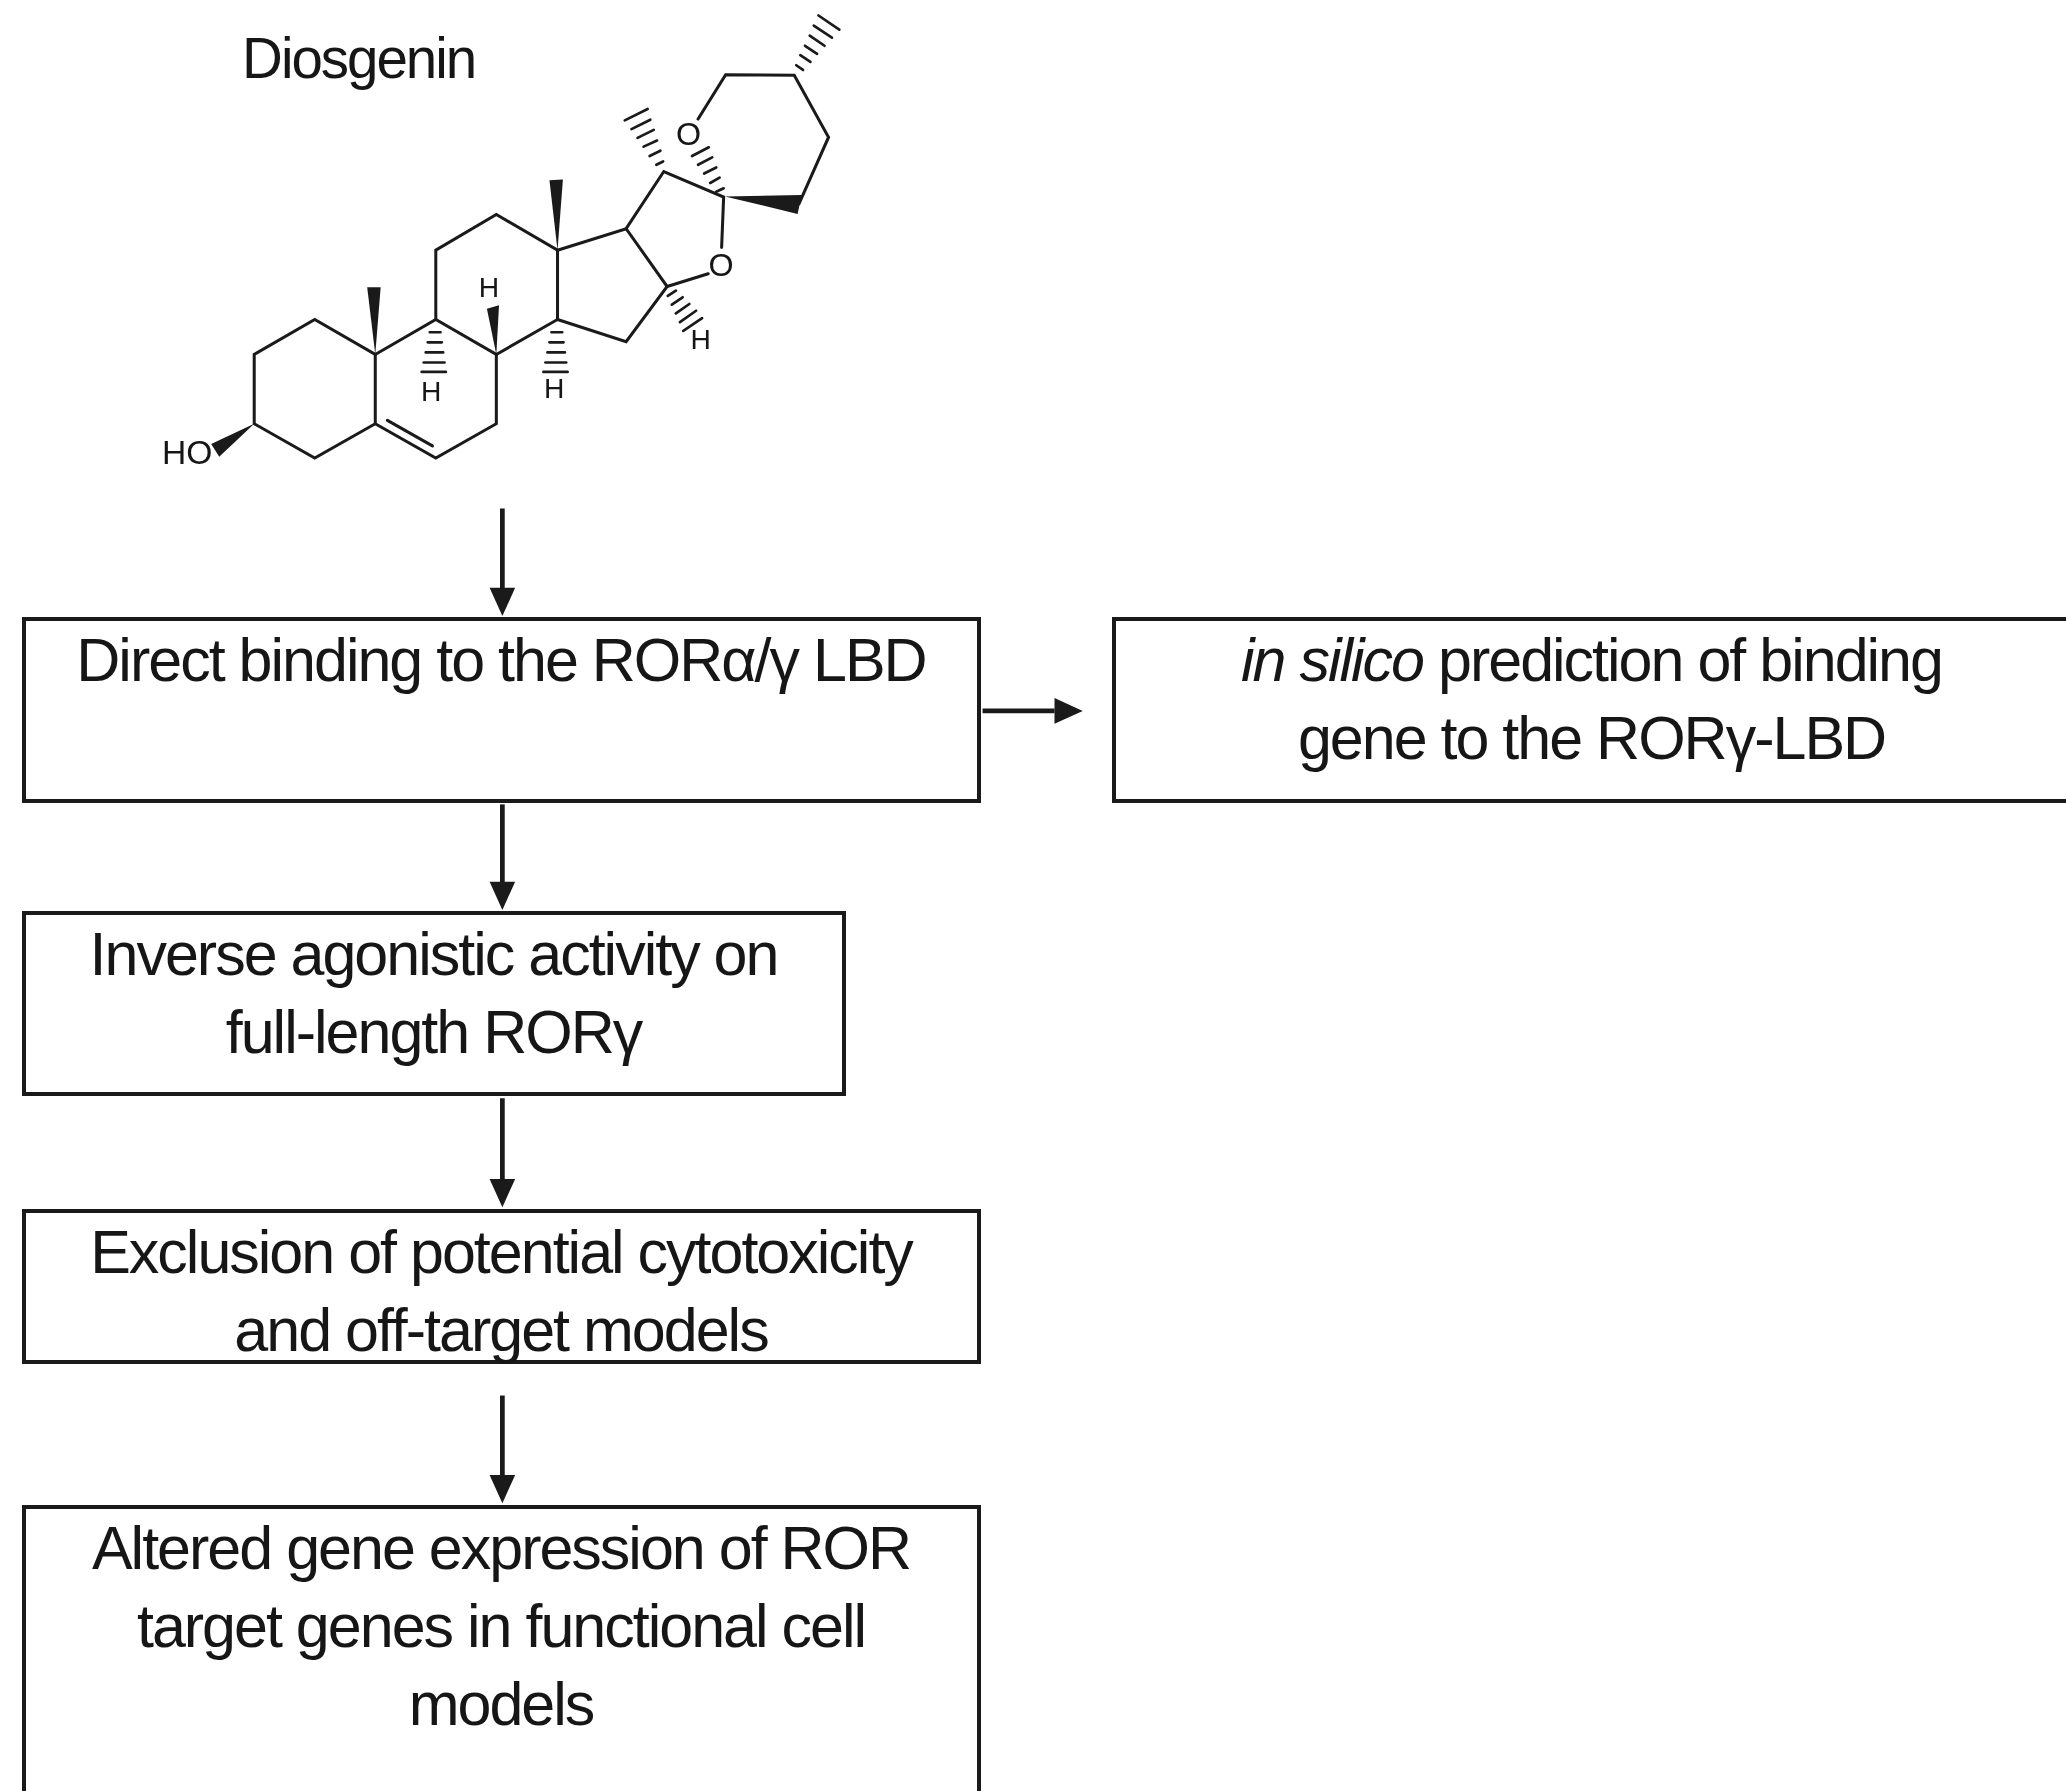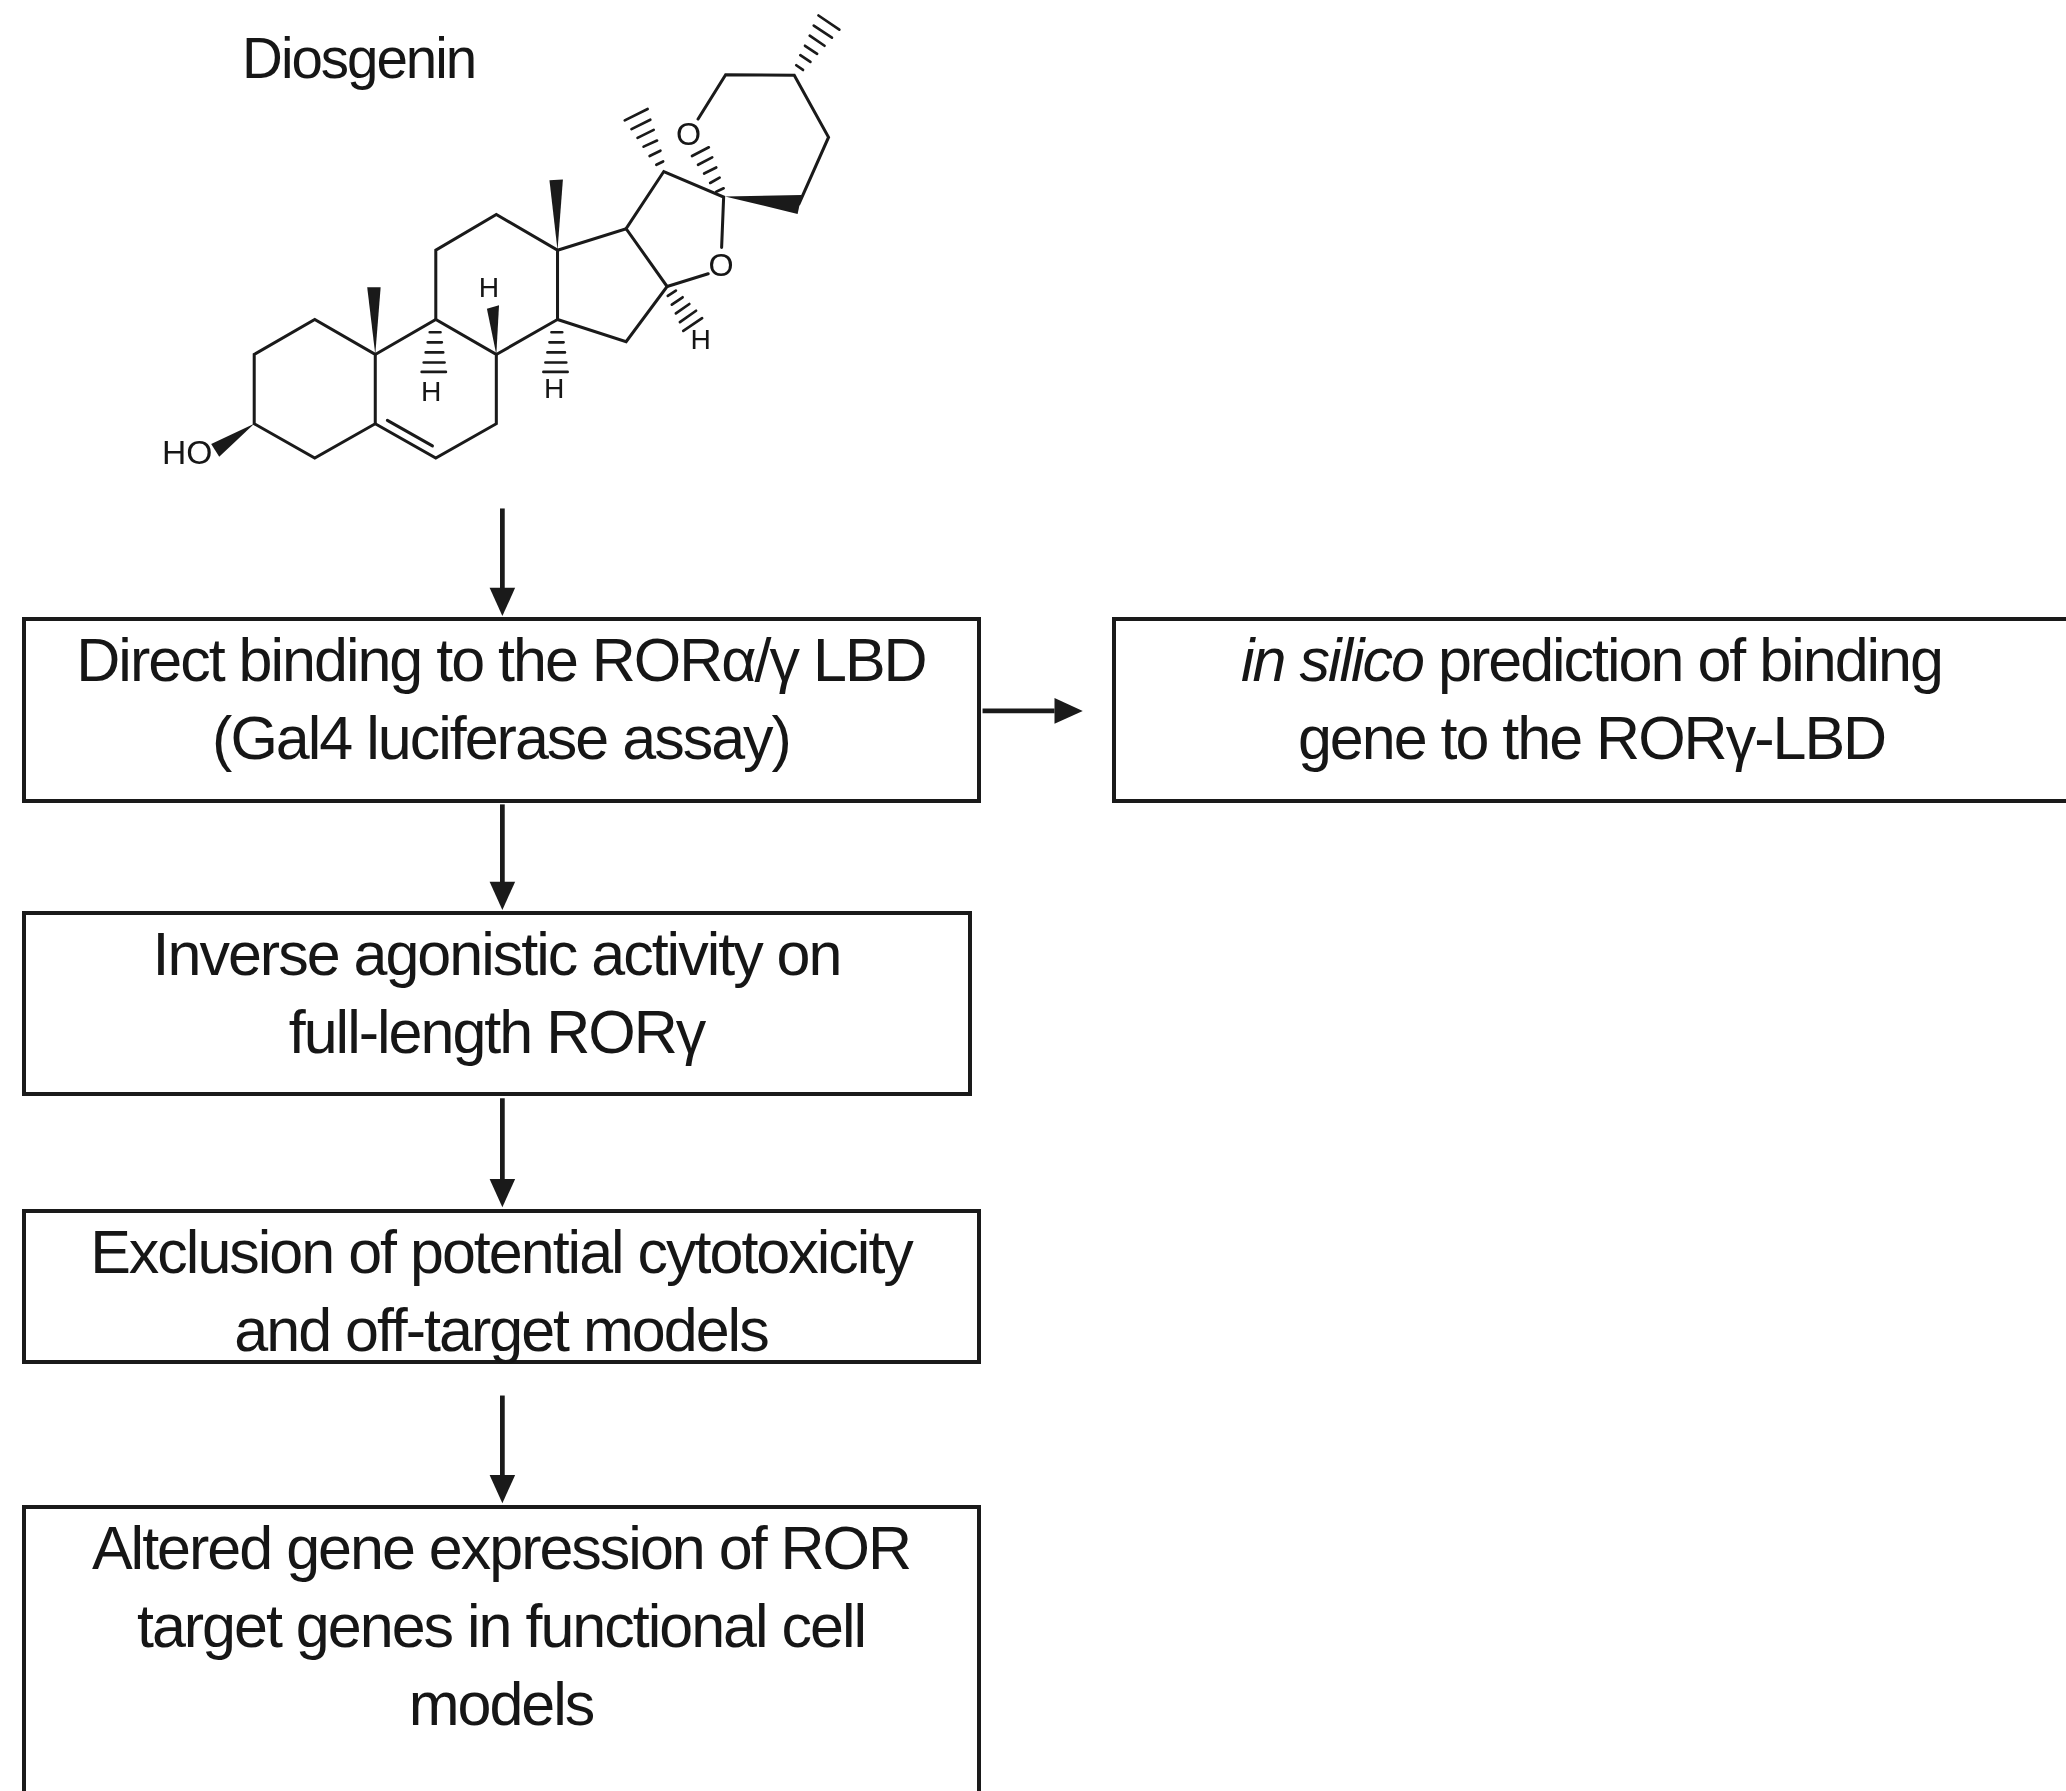--- a/index.html
+++ b/index.html
@@ -12,21 +12,21 @@
     position:absolute; box-sizing:border-box;
     border:4px solid #1a1a1a; background:#ffffff;
     display:flex; flex-direction:column; justify-content:flex-start; align-items:center;
     text-align:center; font-size:61px; line-height:78px; letter-spacing:-2px;
     color:#161616; white-space:nowrap;
   }
   .flowbox .bline { display:block; }
   .it { font-style:italic; }
   .box1 { left:21.5px;   top:617px;  width:959px; height:186px; }
   .box2 { left:1112px; top:617px;  width:959px; height:186px; }
-  .box3 { left:21.5px;   top:911px; width:950px; height:185px; }
+  .box3 { left:21.5px;   top:911px; width:824px; height:185px; }
   .box4 { left:21.5px;   top:1209px; width:959px; height:155px; }
   .box5 { left:21.5px;   top:1505px; width:959px; height:318px; }
   .mol-label { font-size:84px; letter-spacing:-3px; fill:#161616; }
   .atom { fill:#161616; }
 </style>
 </head>
 <body>
 
 <div class="canvas">
 
@@ -86,21 +86,20 @@
       <polygon stroke="none" fill="#1a1a1a" points="747,1353 728,1311 766,1311"></polygon>
       <path d="M747,1633 L747,1754"></path>
       <polygon stroke="none" fill="#1a1a1a" points="747,1795 728,1753 766,1753"></polygon>
       <path d="M747,2075 L747,2194"></path>
       <polygon stroke="none" fill="#1a1a1a" points="747,2235 728,2193 766,2193"></polygon>
     </g>
   </svg>
 
   <div class="flowbox box1">
     <span class="bline">Direct binding to the RORα/γ LBD</span>
-    <span class="bline">(Gal4 luciferase assay)</span>
   </div>
 
   <div class="flowbox box2">
     <span class="bline"><span class="it">in silico</span><span> prediction of binding</span></span>
     <span class="bline">gene to the RORγ-LBD</span>
   </div>
 
   <div class="flowbox box3">
     <span class="bline">Inverse agonistic activity on</span>
     <span class="bline">full-length RORγ</span>

